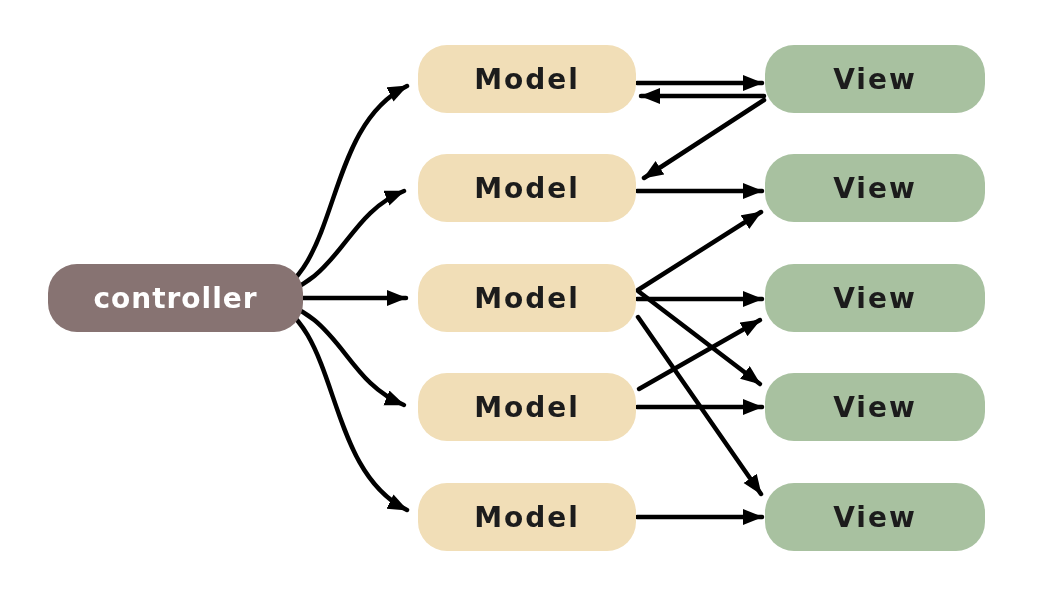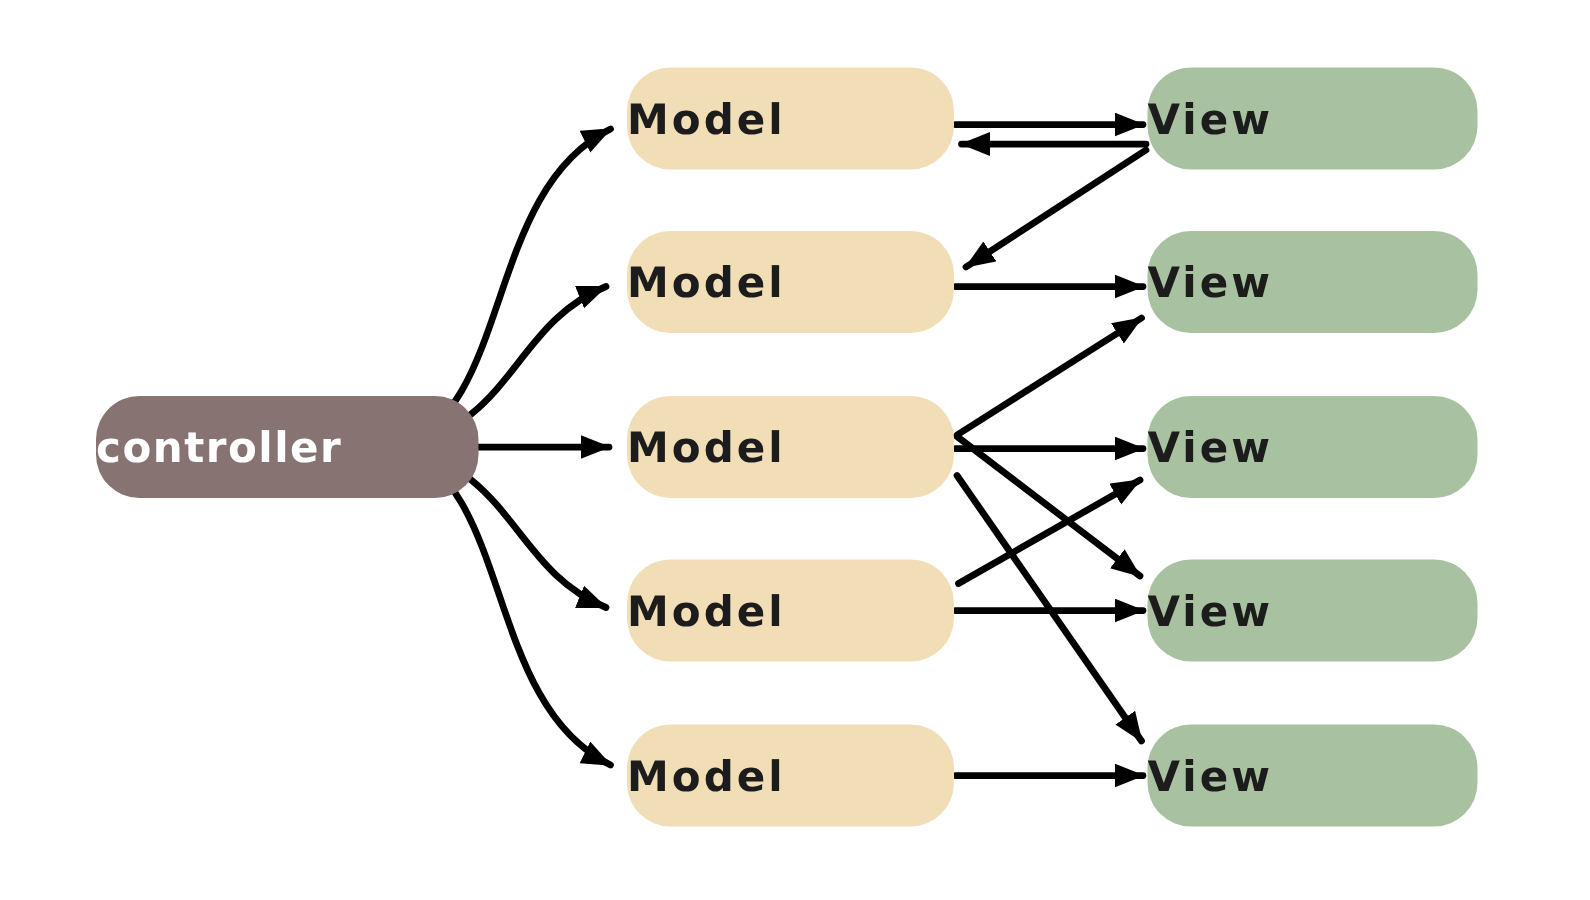--- a/index.html
+++ b/index.html
@@ -25,21 +25,21 @@
   svg.arrows path.edge {
     fill: none;
     stroke-width: 4.5;
     stroke-linecap: round;
     stroke-linejoin: round;
   }
   .node {
     position: absolute;
     display: flex;
     align-items: center;
-    justify-content: flex-start;
+    justify-content: center;
     border-radius: 29px;
     font-size: 28px;
     font-weight: bold;
     letter-spacing: 2px;
     color: #1c1c1c;
     user-select: none;
   }
   .controller-node {
     font-size: 28px;
     letter-spacing: 1px;
@@ -67,21 +67,21 @@
       <path d="M 637 191 L 762 191" class="edge" stroke="#000000" marker-end="url(#arrowhead)"></path>
       <path d="M 638 290 L 761 212" class="edge" stroke="#000000" marker-end="url(#arrowhead)"></path>
       <path d="M 637 299 L 762 299" class="edge" stroke="#000000" marker-end="url(#arrowhead)"></path>
       <path d="M 638 291 L 760 384" class="edge" stroke="#000000" marker-end="url(#arrowhead)"></path>
       <path d="M 638 317 L 761 494" class="edge" stroke="#000000" marker-end="url(#arrowhead)"></path>
       <path d="M 639 389 L 760 320" class="edge" stroke="#000000" marker-end="url(#arrowhead)"></path>
       <path d="M 637 407 L 762 407" class="edge" stroke="#000000" marker-end="url(#arrowhead)"></path>
       <path d="M 637 517 L 762 517" class="edge" stroke="#000000" marker-end="url(#arrowhead)"></path>
     </svg>
 
-  <div class="node controller-node" style="left: 48px; top: 264px; width: 255px; height: 68px; background: rgb(135, 115, 114); color: rgb(255, 255, 255); margin-left: 16px;">
+  <div class="node controller-node" style="left: 48px; top: 264px; width: 255px; height: 68px; background: rgb(135, 115, 114); color: rgb(255, 255, 255);">
     <span>controller</span>
   </div>
 
   <div class="node" style="left: 418px; top: 45px; width: 218px; height: 68px; background: rgb(241, 222, 183); color: rgb(28, 28, 28);">
     <span>Model</span>
   </div>
   <div class="node" style="left: 418px; top: 154px; width: 218px; height: 68px; background: rgb(241, 222, 183); color: rgb(28, 28, 28);">
     <span>Model</span>
   </div>
   <div class="node" style="left: 418px; top: 264px; width: 218px; height: 68px; background: rgb(241, 222, 183); color: rgb(28, 28, 28);">

